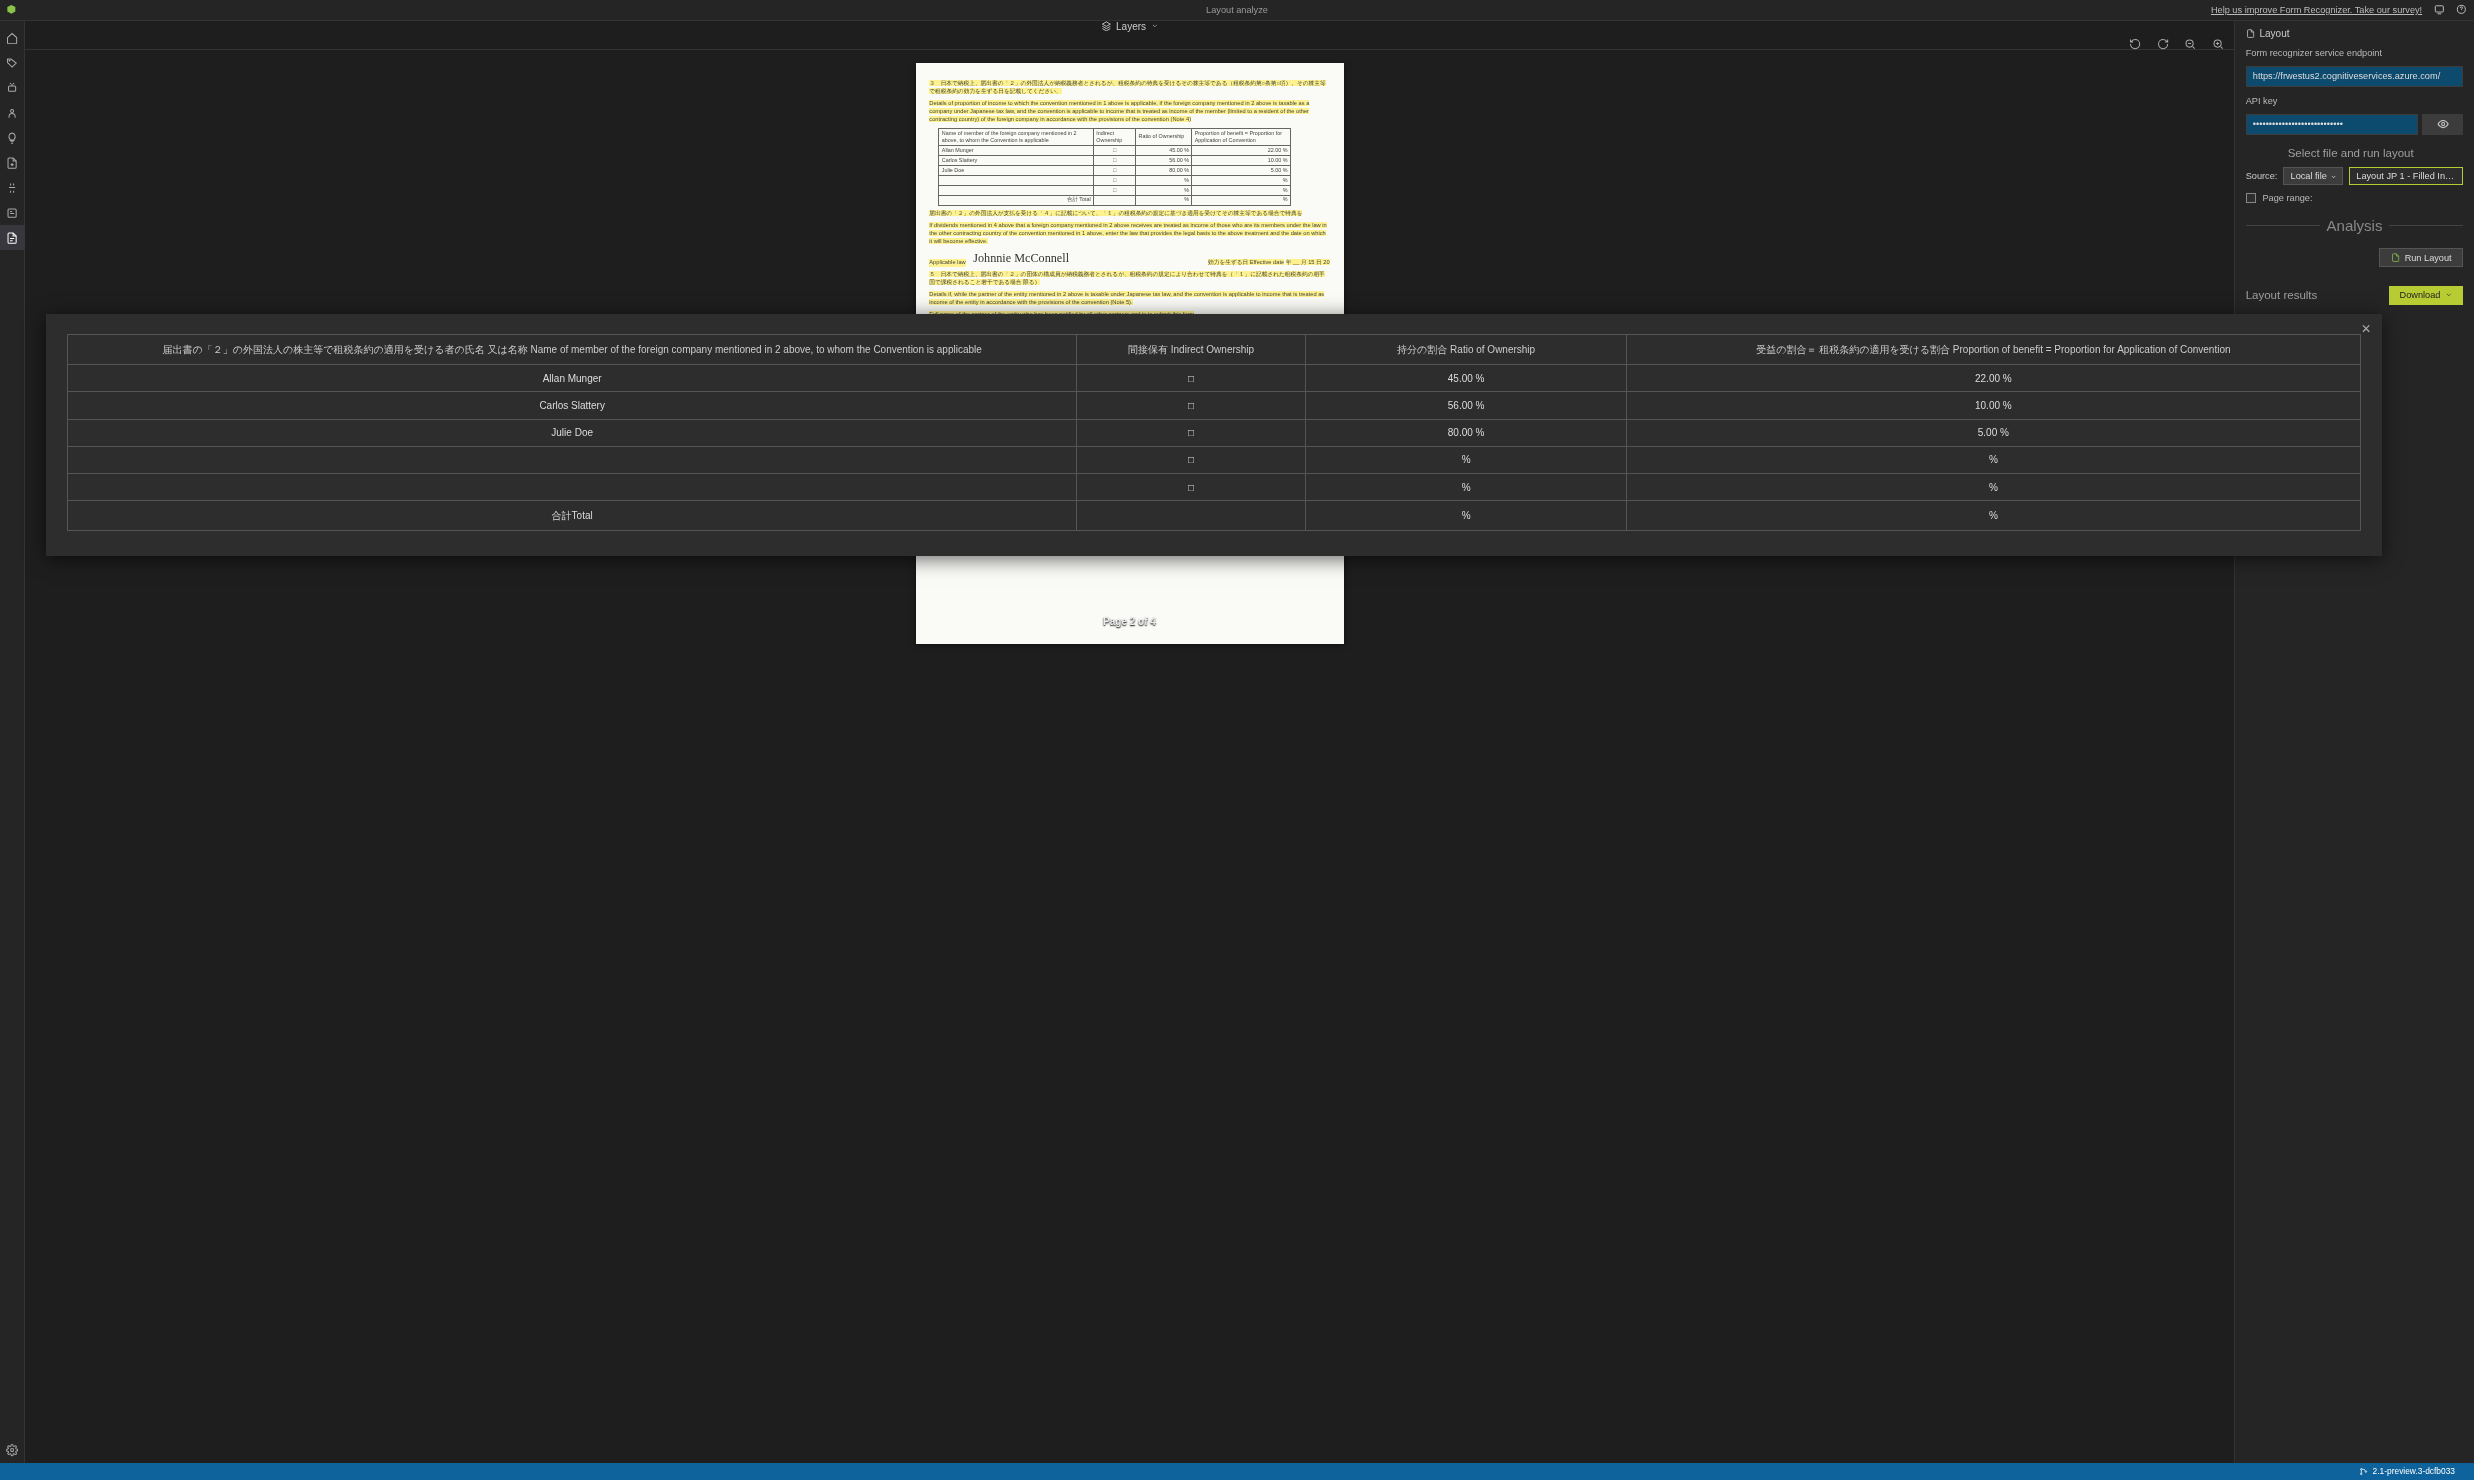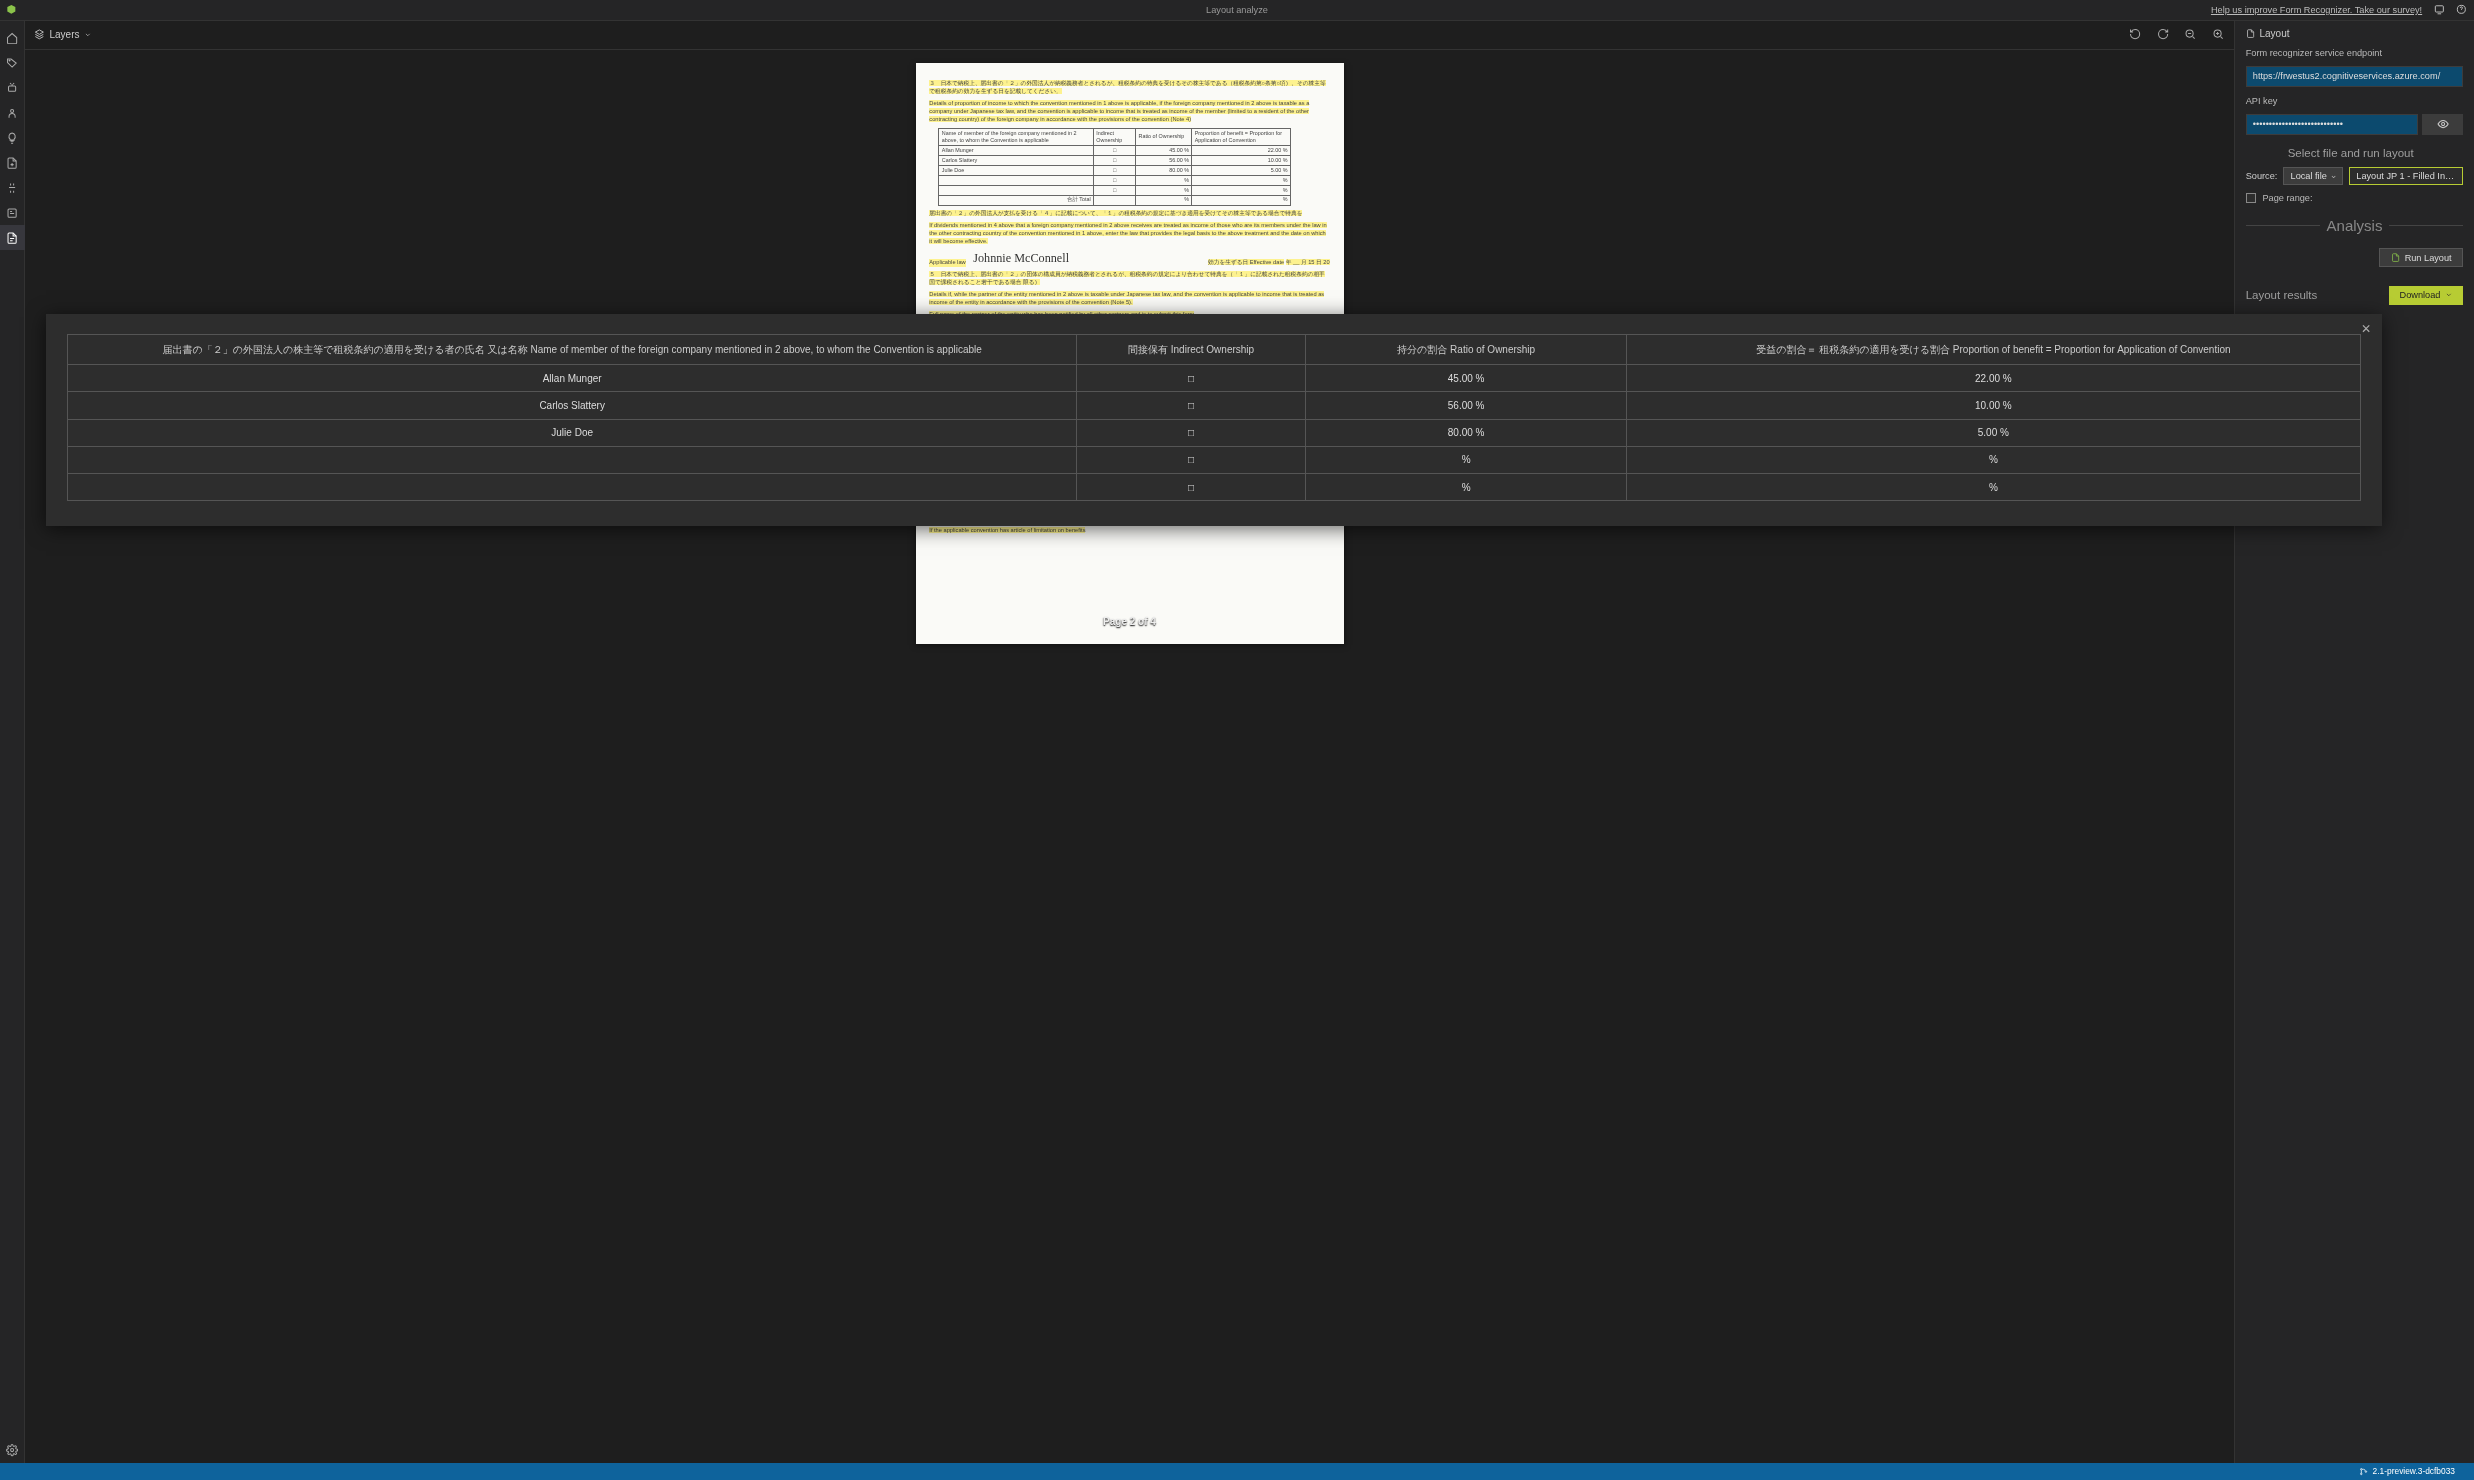--- a/index.html
+++ b/index.html
@@ -16,21 +16,21 @@
   .main { display: flex; height: calc(100% - 20.6px - 17px); }
   
   
   .leftnav { width: 25px; background: #252526; border-right: 0.8px solid #333; display: flex; flex-direction: column; align-items: center; padding-top: 4.6px; }
   .leftnav .nav-item { width: 25px; height: 25px; display:flex; align-items:center; justify-content:center; color:#888; }
   .leftnav .nav-item.active { background:#37373d; color:#fff; }
   .leftnav .spacer { flex:1; }
   
   
   .center { flex:1; display:flex; flex-direction:column; background:#1e1e1e; position:relative; }
-  .center-toolbar { height:29px; display:flex; align-items:center; padding:0 9.2px; gap:6px; border-bottom:0.8px solid #333; }
+  .center-toolbar { height:29px; display:flex; align-items:center; padding:0 9.2px; gap:6px; border-bottom:0.8px solid #333;flex-direction:column; }
   .layers-btn { display:flex; align-items:center; gap:4.6px; color:#ccc; font-size:10px; }
   .center-toolbar .right-tools { margin-left:auto; display:flex; gap:13.8px; color:#aaa; }
   .tool-icon { width:13.8px; height:13.8px; display:inline-flex; align-items:center; justify-content:center; }
   
   .canvas-area { flex:1; overflow:hidden; display:flex; justify-content:center; background:#1e1e1e; position:relative; }
   .doc-page { width:428px; height:581px; margin-top:13.8px; background:#fafaf7; position:relative; box-shadow:0 1.5px 6.1px rgba(0,0,0,0.5); }
   .page-indicator { position:absolute; bottom:17px; left:50%; transform:translateX(-50%); font-size:10px; color:#eee; font-weight:600; text-shadow:0 0.8px 1.5px #000; }
   
   .doc-content { position:absolute; inset:17px 13.8px; font-size:5.7px; line-height:1.35; color:#444; }
   .hl { background:rgba(255,235,59,0.55); }
@@ -376,20 +376,26 @@
         <td>□</td>
         <td>%</td>
         <td>%</td>
       </tr>
       <tr>
         <td></td>
         <td>□</td>
         <td>%</td>
         <td>%</td>
       </tr>
+      <tr>
+        <td>合計Total</td>
+        <td></td>
+        <td>%</td>
+        <td>%</td>
+      </tr>
     </tbody>
   </table>
 </div>
 
 <div class="statusbar">
   <svg width="9.2" height="9.2" viewBox="0 0 24 24" fill="none" stroke="#fff" stroke-width="2">
       <circle cx="6" cy="6" r="2"></circle>
       <circle cx="6" cy="18" r="2"></circle>
       <circle cx="18" cy="12" r="2"></circle>
       <path d="M6 8v8M8 6h4a4 4 0 014 4"></path>

